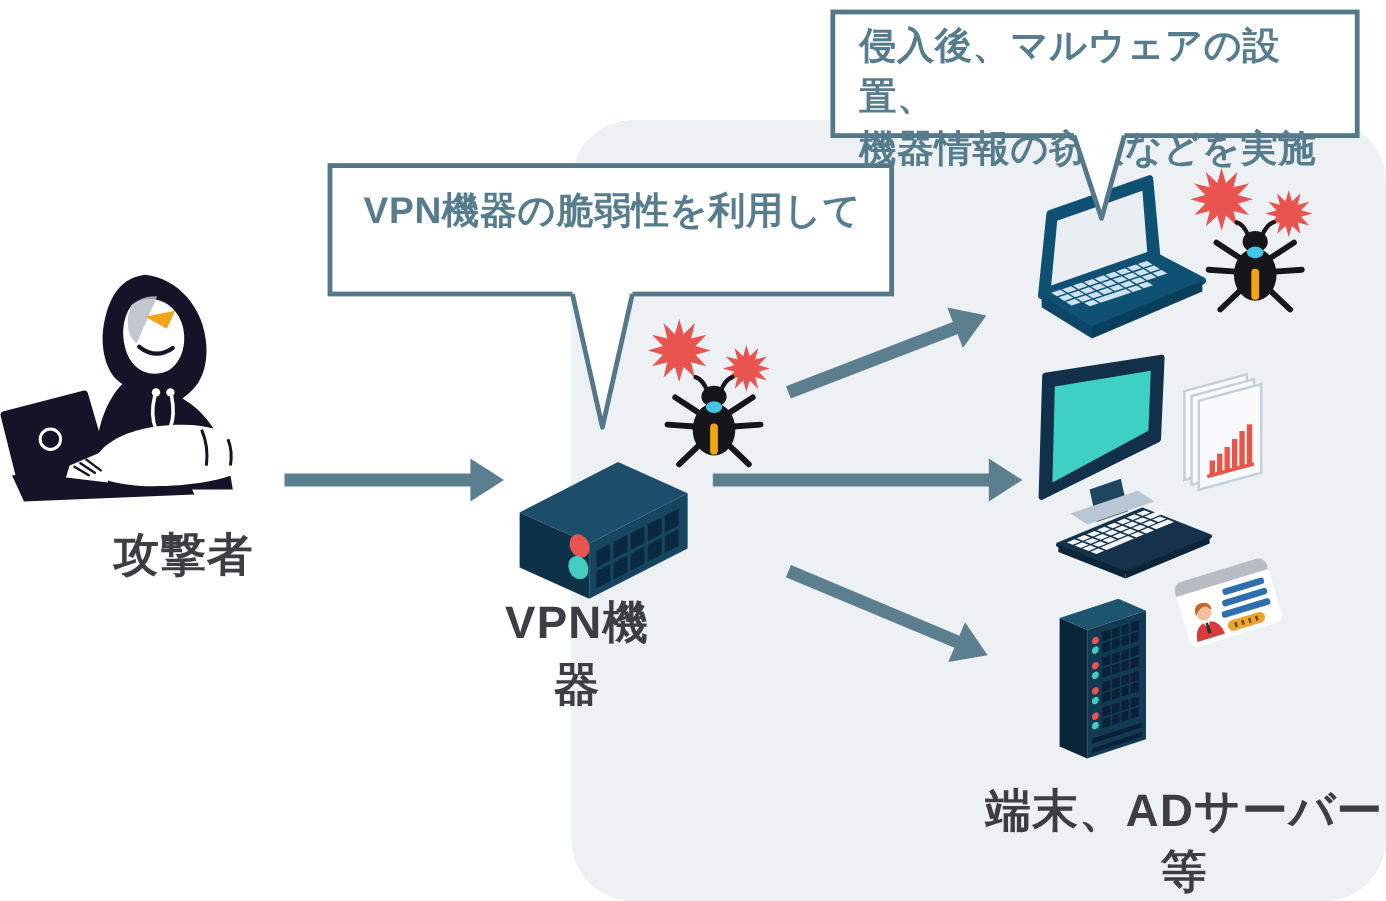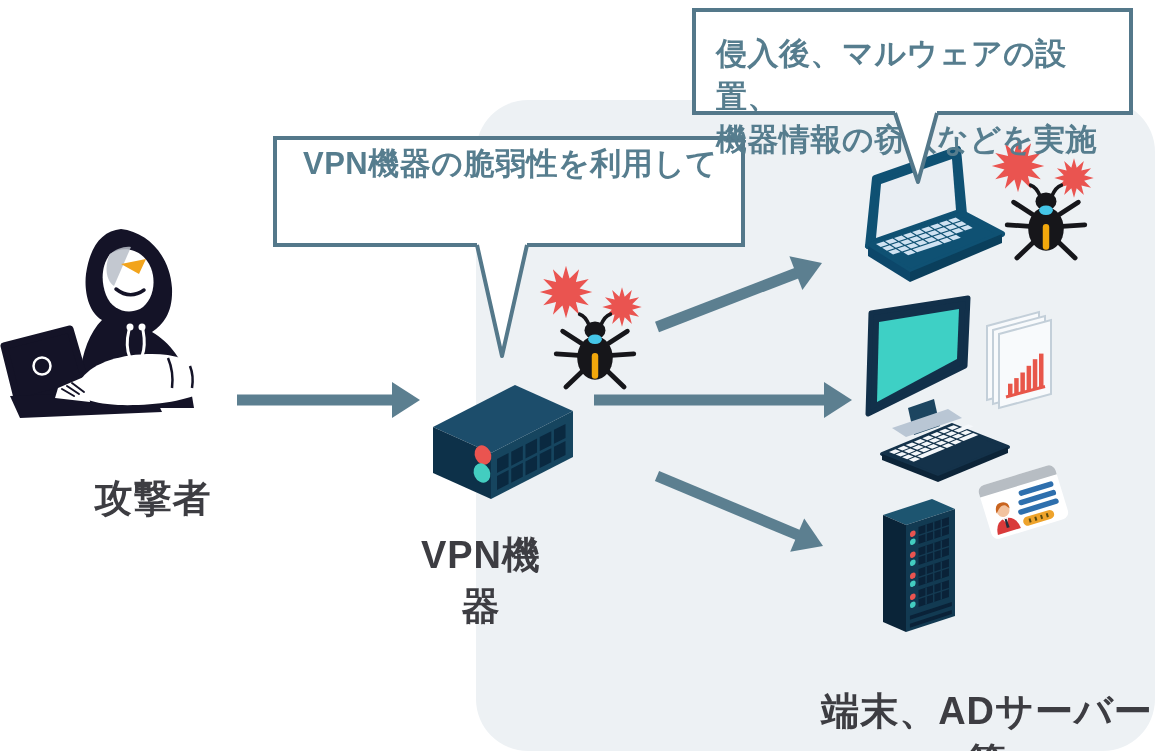--- a/index.html
+++ b/index.html
@@ -13,28 +13,28 @@
     background:var(--panel_bg,#edf1f4);border-radius:52px;
   }
   .art{position:absolute;left:0;top:0;z-index:2;}
   .callout{
     position:absolute;z-index:3;background:#ffffff;
     border:4px solid var(--callout_border,#54788a);
     color:var(--callout_text,#567d8e);
     font-weight:bold;font-size:31px;line-height:44px;
     box-sizing:border-box;letter-spacing:0.5px;
   }
-  .callout-vpn{left:273px;top:136px;width:472px;height:111px;padding:2px 0 0 26px;}
-  .callout-post{left:692px;top:8px;width:441px;height:107px;padding:20px 0 0 20px;line-height:43px;}
+  .callout-vpn{left:273px;top:136px;width:472px;height:111px;padding:14px 0 0 26px;}
+  .callout-post{left:692px;top:8px;width:441px;height:107px;padding:4px 0 0 20px;line-height:43px;}
   .tail{position:absolute;z-index:4;}
   .tail-vpn{left:471px;top:242px;}
   .tail-post{left:892px;top:109px;}
   .label{
     position:absolute;z-index:3;color:var(--label_text,#3d3d42);
-    font-weight:bold;font-size:38px;text-align:center;letter-spacing:1px;margin-top:36px;
+    font-weight:bold;font-size:38px;text-align:center;letter-spacing:1px;
   }
   .label-attacker{left:53px;top:437px;width:200px;}
   .label-vpn{left:406px;top:494px;width:150px;}
   .label-targets{left:812px;top:650px;width:350px;}
 </style>
 </head>
 <body>
 
 <div class="canvas">
 

